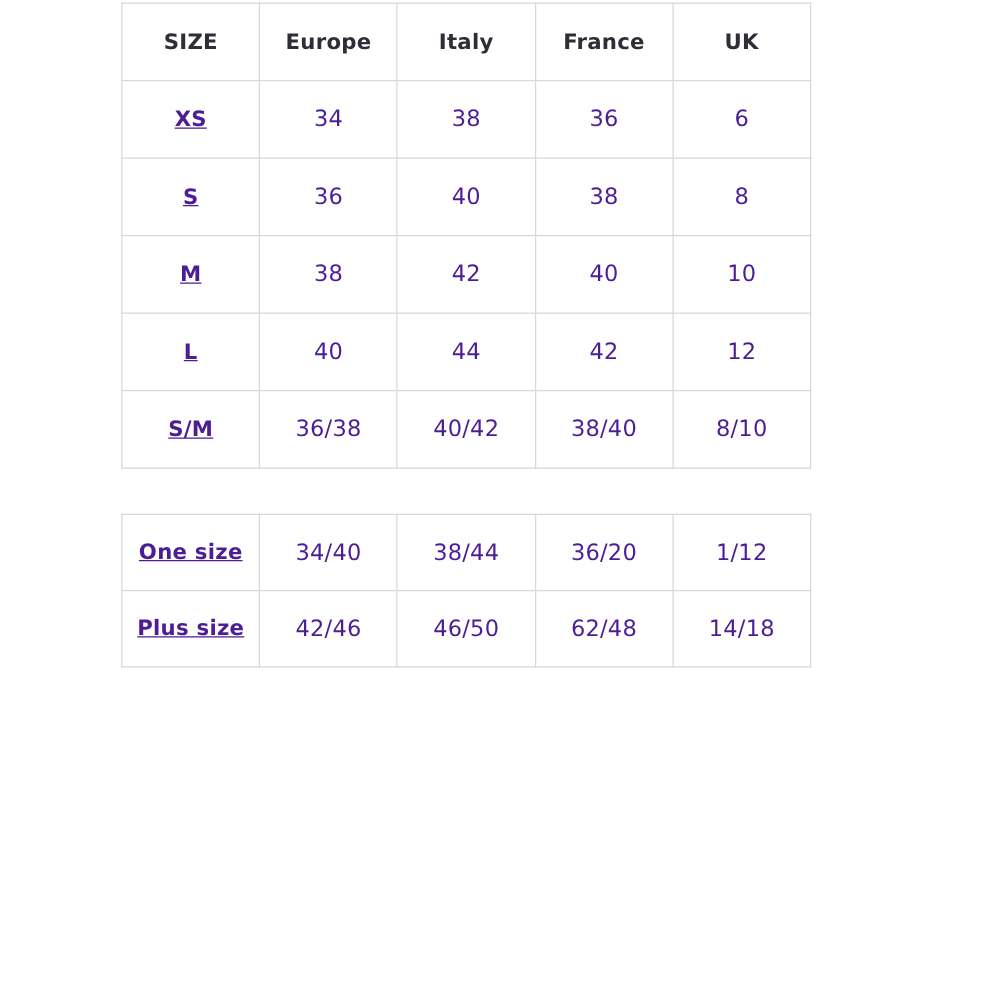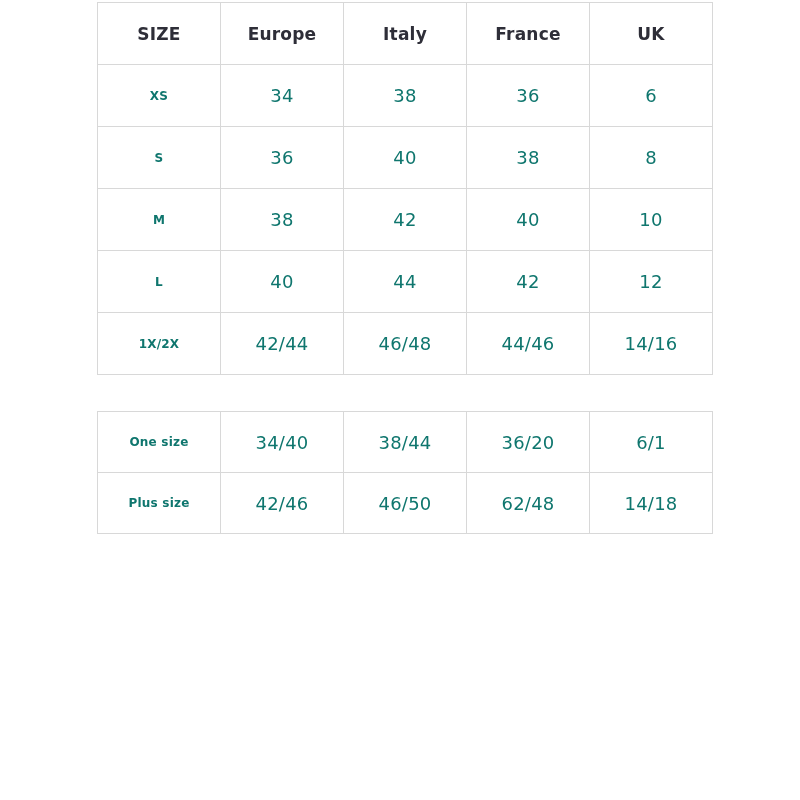--- a/index.html
+++ b/index.html
@@ -10,46 +10,47 @@
     background: #ffffff;
     font-family: "DejaVu Sans", "Liberation Sans", sans-serif;
   }
   .page {
     padding-top: 2px;
     padding-left: 97px;
   }
   table.size-table {
     border-collapse: collapse;
     table-layout: fixed;
-    width: 616px;
+    width: 552px;
     background: #ffffff;
   }
   table.size-table th,
   table.size-table td {
     border: 1px solid #d8d8d8;
     text-align: center;
     vertical-align: middle;
     height: 61px;
     padding: 0;
     letter-spacing: 0.2px;
   }
   table.size-table th {
     font-size: 17px;
     font-weight: 700;
     color: #2e2e38;
   }
   table.size-table td.lbl {
-    font-size: 12px;
+    font-size: 17px;
     font-weight: 700;
-    color: #0f766e;
+    color: #4c1d95;
+    text-decoration: underline;
   }
   table.size-table td.val {
     font-size: 18px;
     font-weight: 400;
-    color: #0f766e;
+    color: #4c1d95;
   }
   table.size-table.special {
     margin-top: 36px;
   }
   table.size-table.special td {
     height: 60px;
   }
 </style>
 </head>
 <body>
@@ -89,37 +90,37 @@
         <td class="val">10</td>
       </tr>
       <tr>
         <td class="lbl">L</td>
         <td class="val">40</td>
         <td class="val">44</td>
         <td class="val">42</td>
         <td class="val">12</td>
       </tr>
       <tr>
-        <td class="lbl">1X/2X</td>
-        <td class="val">42/44</td>
-        <td class="val">46/48</td>
-        <td class="val">44/46</td>
-        <td class="val">14/16</td>
+        <td class="lbl">S/M</td>
+        <td class="val">36/38</td>
+        <td class="val">40/42</td>
+        <td class="val">38/40</td>
+        <td class="val">8/10</td>
       </tr>
     </tbody>
   </table>
 
   <table class="size-table special">
     <tbody>
       <tr>
         <td class="lbl">One size</td>
         <td class="val">34/40</td>
         <td class="val">38/44</td>
         <td class="val">36/20</td>
-        <td class="val">6/1</td>
+        <td class="val">1/12</td>
       </tr>
       <tr>
         <td class="lbl">Plus size</td>
         <td class="val">42/46</td>
         <td class="val">46/50</td>
         <td class="val">62/48</td>
         <td class="val">14/18</td>
       </tr>
     </tbody>
   </table>

